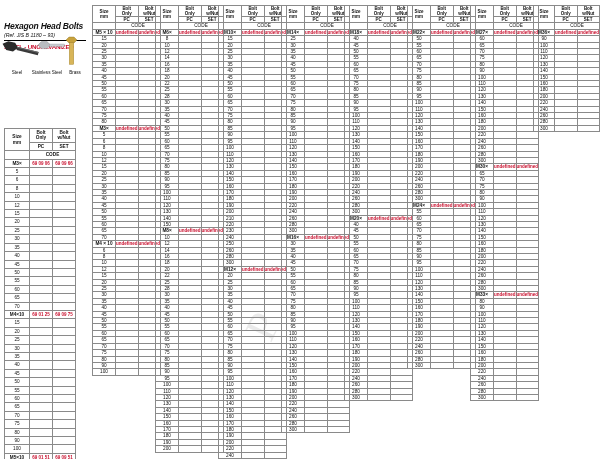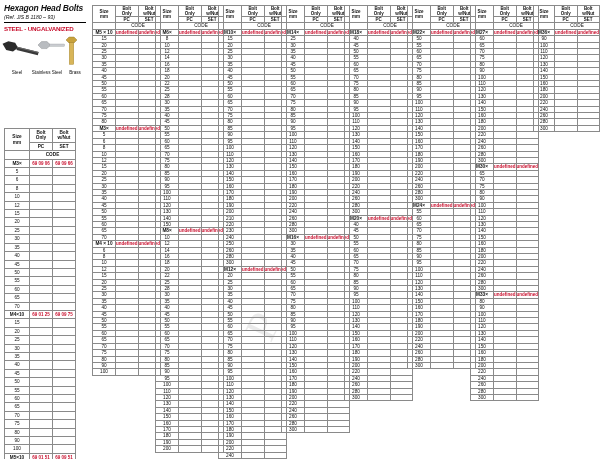--- a/index.html
+++ b/index.html
@@ -4,21 +4,21 @@
 <style>
   html,body{margin:0;padding:0;background:#ffffff;}
   body{
     width:600px;height:459px;position:relative;overflow:hidden;
     font-family:"Liberation Sans", sans-serif;
     color:#111;
   }
   .page{position:absolute;inset:0;}
 
   
-  .hdr{position:absolute;left:4px;top:3px;width:84px;}
+  .hdr{position:absolute;left:4px;top:21px;width:84px;}
   .hdr h1{
     font-size:8.5px;font-weight:bold;font-style:italic;margin:0;line-height:10px;
     letter-spacing:-.2px;
   }
   .hdr .ref{font-size:5.2px;font-style:italic;margin:1px 0 0 0;}
   .hdr .rule{border-bottom:1px solid #000;margin:2px 0 2px 0;width:82px;}
   .hdr .galv{
     font-size:6.2px;font-weight:bold;color:#c8102e;letter-spacing:-.2px;
     margin:0;
   }

